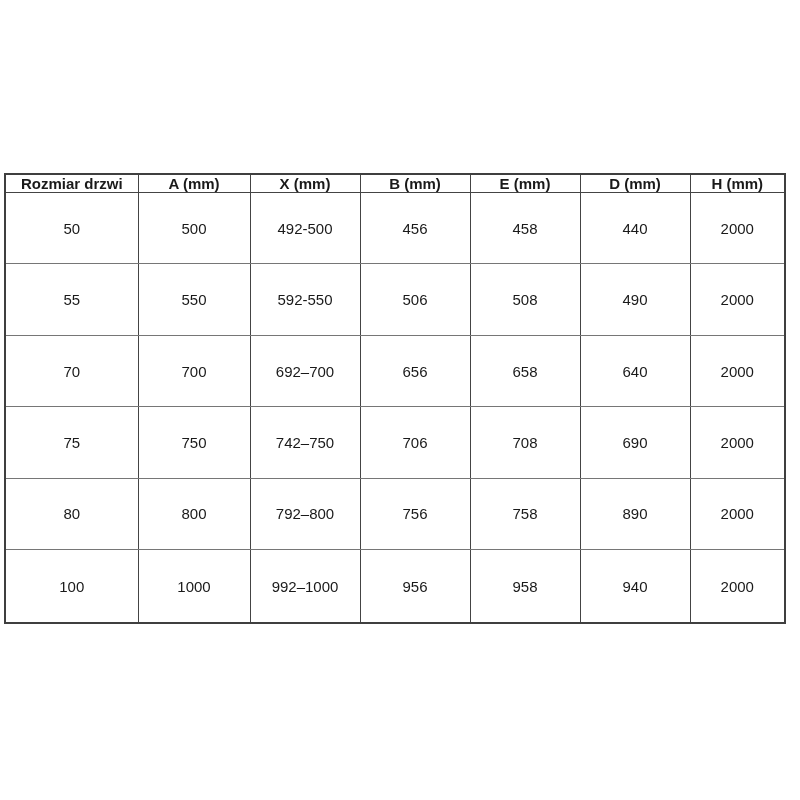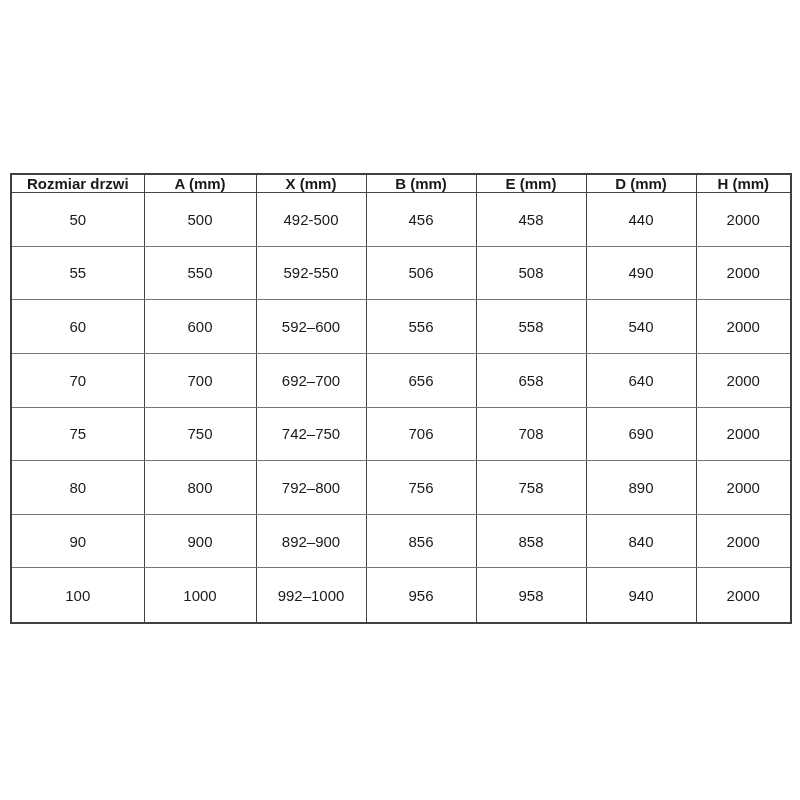--- a/index.html
+++ b/index.html
@@ -10,21 +10,21 @@
   .page {
     position: relative;
     width: 800px;
     height: 800px;
     background: #ffffff;
     overflow: hidden;
     font-family: "Liberation Sans", sans-serif;
   }
   table.spec-table {
     position: absolute;
-    left: 10px;
+    left: 4px;
     top: 173px;
     width: 780px;
     height: 451px;
     border-collapse: collapse;
     table-layout: fixed;
     background: #ffffff;
     border: 2px solid #3f3f3f;
     font-family: "Liberation Sans", sans-serif;
     font-size: 15px;
     color: #1a1a1a;
@@ -97,29 +97,20 @@
         <tr>
           <td>55</td>
           <td>550</td>
           <td>592-550</td>
           <td>506</td>
           <td>508</td>
           <td>490</td>
           <td>2000</td>
         </tr>
         <tr>
-          <td>60</td>
-          <td>600</td>
-          <td>592–600</td>
-          <td>556</td>
-          <td>558</td>
-          <td>540</td>
-          <td>2000</td>
-        </tr>
-        <tr>
           <td>70</td>
           <td>700</td>
           <td>692–700</td>
           <td>656</td>
           <td>658</td>
           <td>640</td>
           <td>2000</td>
         </tr>
         <tr>
           <td>75</td>
@@ -133,29 +124,20 @@
         <tr>
           <td>80</td>
           <td>800</td>
           <td>792–800</td>
           <td>756</td>
           <td>758</td>
           <td>890</td>
           <td>2000</td>
         </tr>
         <tr>
-          <td>90</td>
-          <td>900</td>
-          <td>892–900</td>
-          <td>856</td>
-          <td>858</td>
-          <td>840</td>
-          <td>2000</td>
-        </tr>
-        <tr>
           <td>100</td>
           <td>1000</td>
           <td>992–1000</td>
           <td>956</td>
           <td>958</td>
           <td>940</td>
           <td>2000</td>
         </tr>
       </tbody>
   </table>

